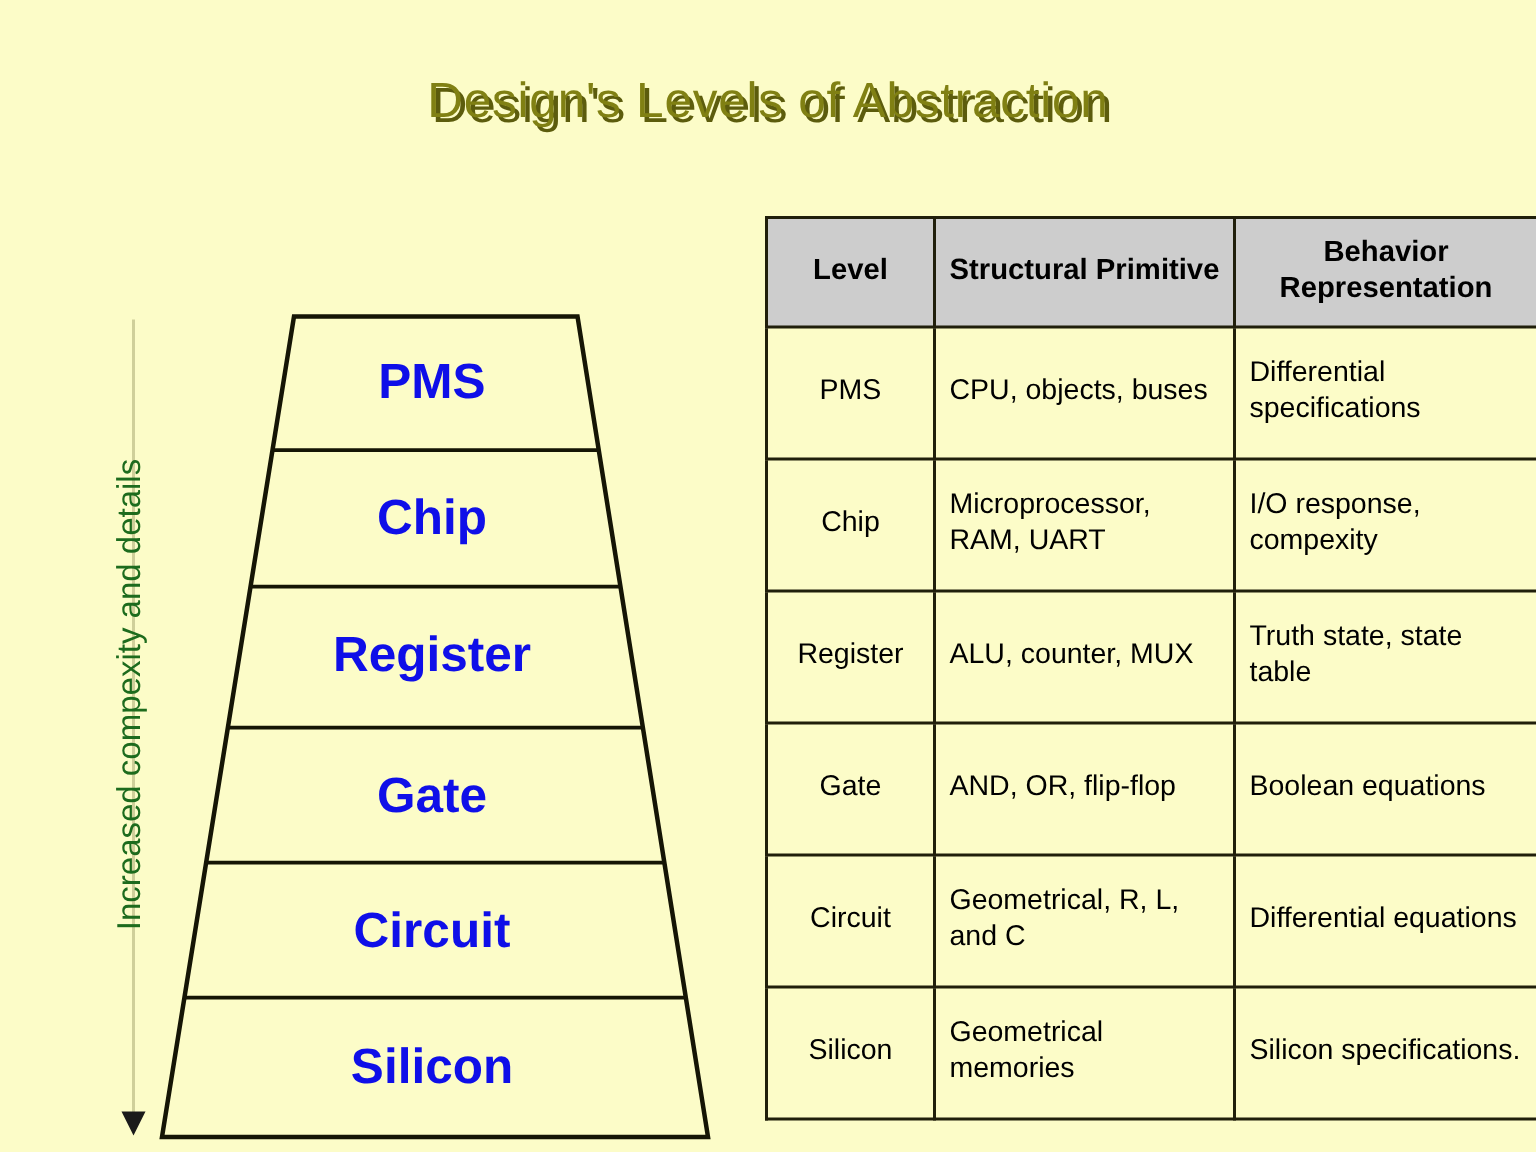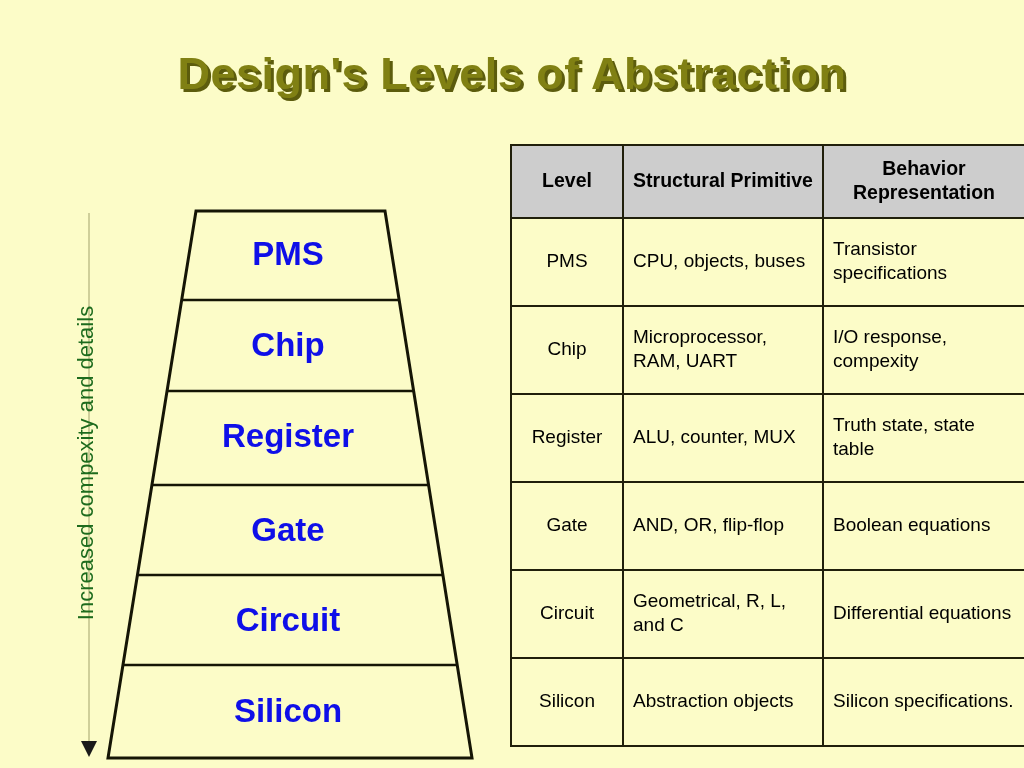--- a/index.html
+++ b/index.html
@@ -16,22 +16,22 @@
     position: relative;
   }
 
   
   #slide-title {
     position: absolute;
     left: 0;
     top: 48px;
     width: 1024px;
     text-align: center;
-    font-size: 45px;
-    font-weight: bold;
+    font-size: 33px;
+    font-weight: normal;
     letter-spacing: 0.5px;
     color: #808013;
     text-shadow: 3px 3px 0 #5c5c0d;
     white-space: nowrap;
     user-select: none;
   }
 
   
   #axis-group {
     position: absolute;
@@ -189,21 +189,21 @@
     <tr>
       <th>Level</th>
       <th>Structural Primitive</th>
       <th>Behavior Representation</th>
     </tr>
   </thead>
   <tbody>
     <tr class="row-tall">
       <td class="col-level">PMS</td>
       <td class="col-struct">CPU, objects, buses</td>
-      <td class="col-behav">Transistor specifications</td>
+      <td class="col-behav">Differential specifications</td>
     </tr>
     <tr class="row-tall">
       <td class="col-level">Chip</td>
       <td class="col-struct">Microprocessor, RAM, UART</td>
       <td class="col-behav">I/O response, compexity</td>
     </tr>
     <tr class="row-tall">
       <td class="col-level">Register</td>
       <td class="col-struct">ALU, counter, MUX</td>
       <td class="col-behav">Truth state, state table</td>
@@ -213,17 +213,17 @@
       <td class="col-struct">AND, OR, flip-flop</td>
       <td class="col-behav">Boolean equations</td>
     </tr>
     <tr class="row-tall">
       <td class="col-level">Circuit</td>
       <td class="col-struct">Geometrical, R, L, and C</td>
       <td class="col-behav">Differential equations</td>
     </tr>
     <tr class="row-tall">
       <td class="col-level">Silicon</td>
-      <td class="col-struct">Abstraction objects</td>
+      <td class="col-struct">Geometrical memories</td>
       <td class="col-behav">Silicon specifications.</td>
     </tr>
   </tbody>
 </table>
 
 </body></html>

